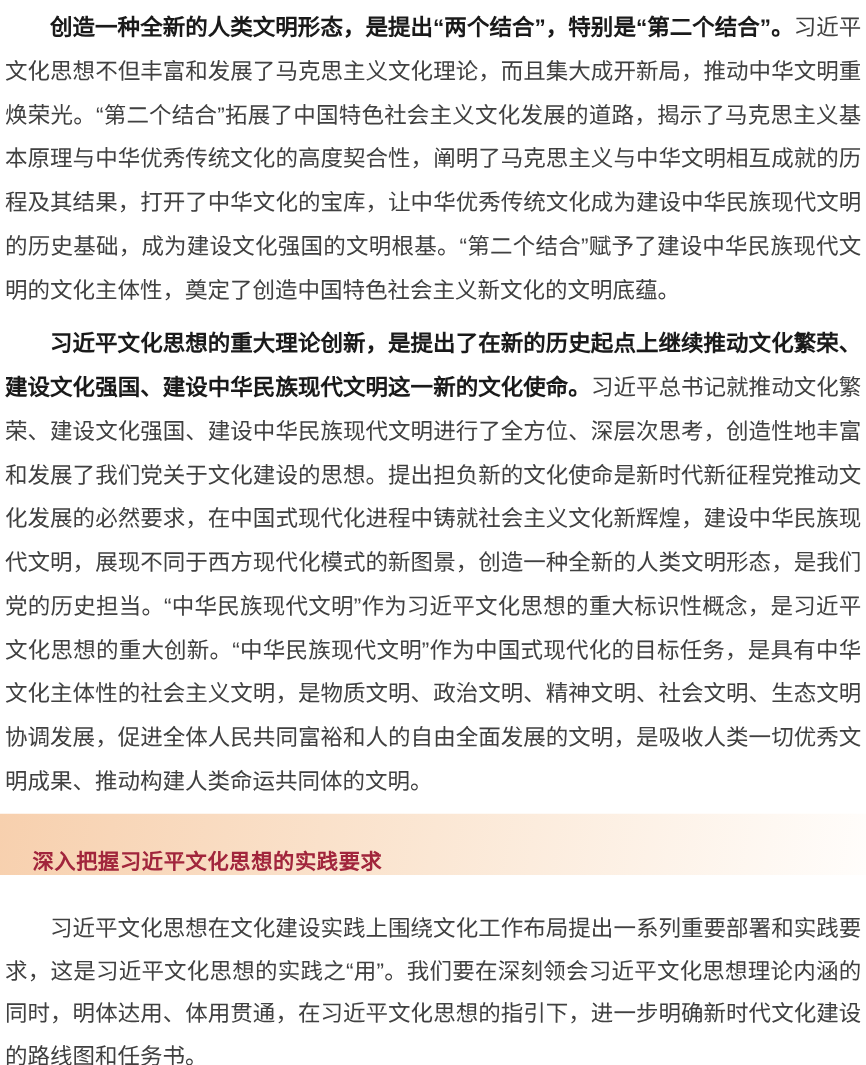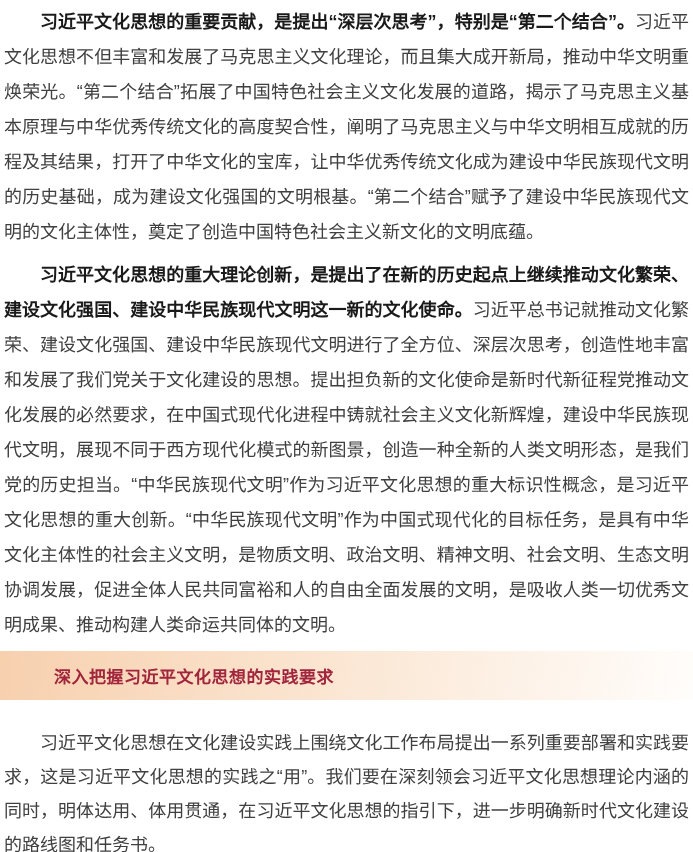--- a/index.html
+++ b/index.html
@@ -40,41 +40,41 @@
     font-weight: 700;
   }
   p.para.closing {
     line-height: 34px;
     margin-bottom: 0;
   }
   .section-header {
     margin: 0 0 26px 0;
     height: 49px;
     display: flex;
-    align-items: center;
-    padding-left: 54px;
+    align-items: flex-end;
+    padding-left: 26px;
     background: linear-gradient(100deg,
       var(--header-bg-start) 0%,
       var(--header-bg-mid) 50%,
       var(--header-bg-end) 100%);
   }
   .section-header h2 {
     margin: 0;
     font-size: 17px;
     font-weight: 700;
     color: var(--header-text);
     letter-spacing: 0.5px;
   }
 </style>
 </head>
 <body>
 
 <main class="article">
 
-  <p class="para"><strong>习近平文化思想的重要贡献，是提出“深层次思考”，特别是“第二个结合”。</strong><span>习近平文化思想不但丰富和发展了马克思主义文化理论，而且集大成开新局，推动中华文明重焕荣光。“第二个结合”拓展了中国特色社会主义文化发展的道路，揭示了马克思主义基本原理与中华优秀传统文化的高度契合性，阐明了马克思主义与中华文明相互成就的历程及其结果，打开了中华文化的宝库，让中华优秀传统文化成为建设中华民族现代文明的历史基础，成为建设文化强国的文明根基。“第二个结合”赋予了建设中华民族现代文明的文化主体性，奠定了创造中国特色社会主义新文化的文明底蕴。</span></p>
+  <p class="para"><strong>创造一种全新的人类文明形态，是提出“两个结合”，特别是“第二个结合”。</strong><span>习近平文化思想不但丰富和发展了马克思主义文化理论，而且集大成开新局，推动中华文明重焕荣光。“第二个结合”拓展了中国特色社会主义文化发展的道路，揭示了马克思主义基本原理与中华优秀传统文化的高度契合性，阐明了马克思主义与中华文明相互成就的历程及其结果，打开了中华文化的宝库，让中华优秀传统文化成为建设中华民族现代文明的历史基础，成为建设文化强国的文明根基。“第二个结合”赋予了建设中华民族现代文明的文化主体性，奠定了创造中国特色社会主义新文化的文明底蕴。</span></p>
 
   <p class="para"><strong>习近平文化思想的重大理论创新，是提出了在新的历史起点上继续推动文化繁荣、建设文化强国、建设中华民族现代文明这一新的文化使命。</strong><span>习近平总书记就推动文化繁荣、建设文化强国、建设中华民族现代文明进行了全方位、深层次思考，创造性地丰富和发展了我们党关于文化建设的思想。提出担负新的文化使命是新时代新征程党推动文化发展的必然要求，在中国式现代化进程中铸就社会主义文化新辉煌，建设中华民族现代文明，展现不同于西方现代化模式的新图景，创造一种全新的人类文明形态，是我们党的历史担当。“中华民族现代文明”作为习近平文化思想的重大标识性概念，是习近平文化思想的重大创新。“中华民族现代文明”作为中国式现代化的目标任务，是具有中华文化主体性的社会主义文明，是物质文明、政治文明、精神文明、社会文明、生态文明协调发展，促进全体人民共同富裕和人的自由全面发展的文明，是吸收人类一切优秀文明成果、推动构建人类命运共同体的文明。</span></p>
 
   <div class="section-header">
     <h2>深入把握习近平文化思想的实践要求</h2>
   </div>
 
   <p class="para closing"><span>习近平文化思想在文化建设实践上围绕文化工作布局提出一系列重要部署和实践要求，这是习近平文化思想的实践之“用”。我们要在深刻领会习近平文化思想理论内涵的同时，明体达用、体用贯通，在习近平文化思想的指引下，进一步明确新时代文化建设的路线图和任务书。</span></p>
 
 </main>

